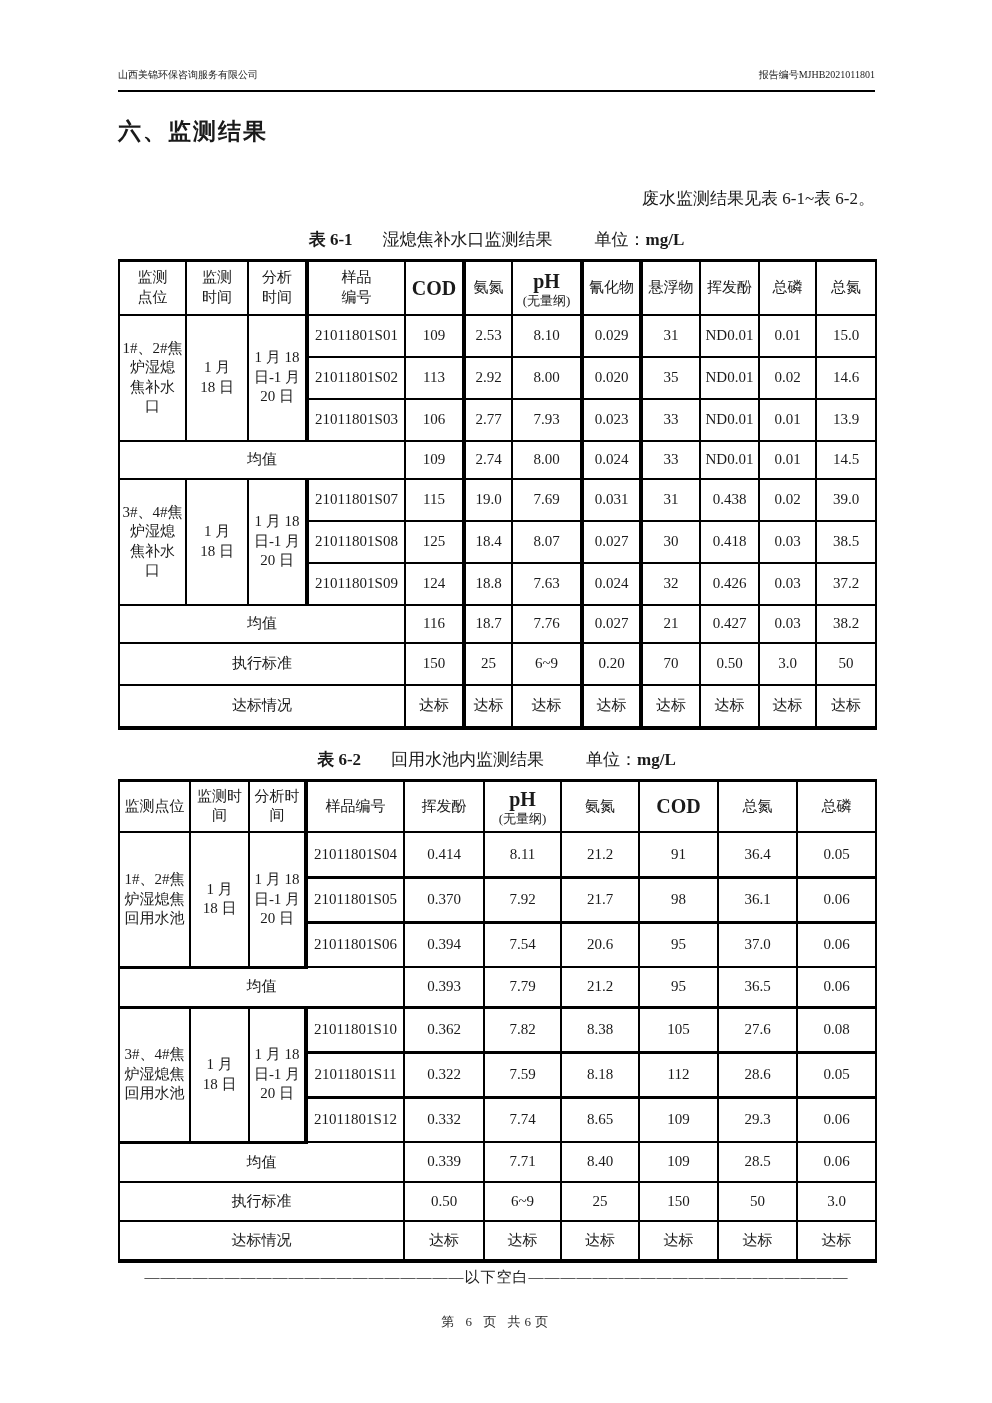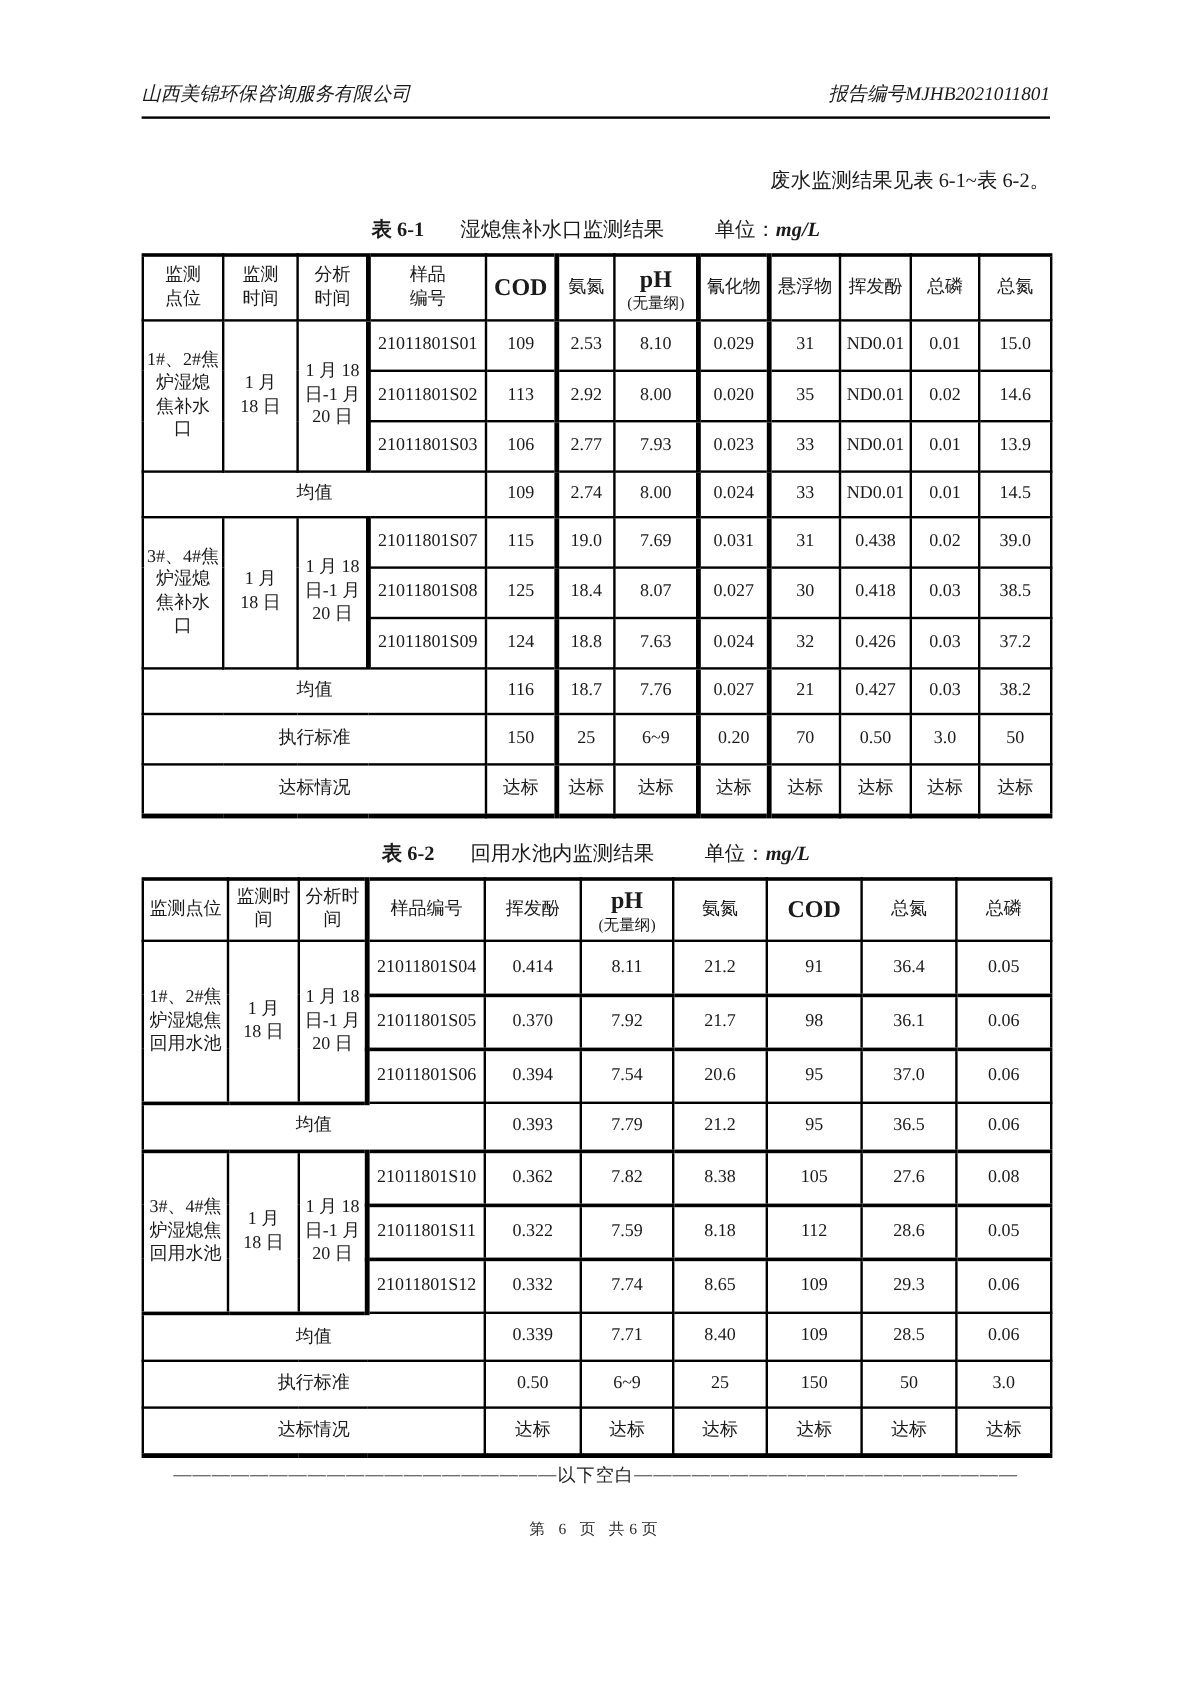--- a/index.html
+++ b/index.html
@@ -8,39 +8,39 @@
     width: 992px; height: 1403px;
     font-family: "Liberation Serif", "DejaVu Serif", serif;
     color: #1a1a1a;
     position: relative;
     overflow: hidden;
   }
   .page { padding: 68px 117px 0 118px; }
 
   .doc-header {
     display: flex; justify-content: space-between; align-items: flex-end;
-    font-size: 16px; padding-bottom: 8px; font-style: italic;
+    font-size: 10px; padding-bottom: 8px;
   }
   .header-rule { border-top: 2px solid #000; }
 
   .section-title {
     margin-top: 24px;
     font-size: 23px; font-weight: bold; letter-spacing: 2px;
   }
 
   .intro { margin-top: 40px; font-size: 17px; text-indent: 42px; text-align: right; }
 
   .caption {
     display: flex; justify-content: center; align-items: flex-end;
     font-size: 17px; margin-top: 18px; margin-bottom: 8px; white-space: nowrap;
   }
   .caption .cap-label { font-weight: bold; }
   .caption .cap-title { margin-left: 30px; }
   .caption .cap-unit  { margin-left: 42px; }
-  .caption .cap-unit-val { font-weight: bold; font-style: italic; }
+  .caption .cap-unit-val { font-weight: bold; }
 
   table {
     border-collapse: collapse; table-layout: fixed; width: 757px;
     border: 2px solid #000;
     border-top-width: 3px; border-bottom-width: 4px;
   }
   th, td {
     border: 2px solid #000;
     text-align: center; vertical-align: middle;
     font-weight: normal; font-size: 15px; line-height: 1.3;
@@ -80,20 +80,21 @@
 <body>
 
 <div class="page">
 
   <div class="doc-header">
     <span>山西美锦环保咨询服务有限公司</span>
     <span>报告编号MJHB2021011801</span>
   </div>
   <div class="header-rule"></div>
 
+  <div class="section-title">六、监测结果</div>
 
   <p class="intro">废水监测结果见表 6-1~表 6-2。</p>
 
   <div class="caption">
     <span class="cap-label">表 6-1</span>
     <span class="cap-title">湿熄焦补水口监测结果</span>
     <span class="cap-unit"><span>单位：</span><span class="cap-unit-val">mg/L</span></span>
   </div>
 
   <table class="t1">

